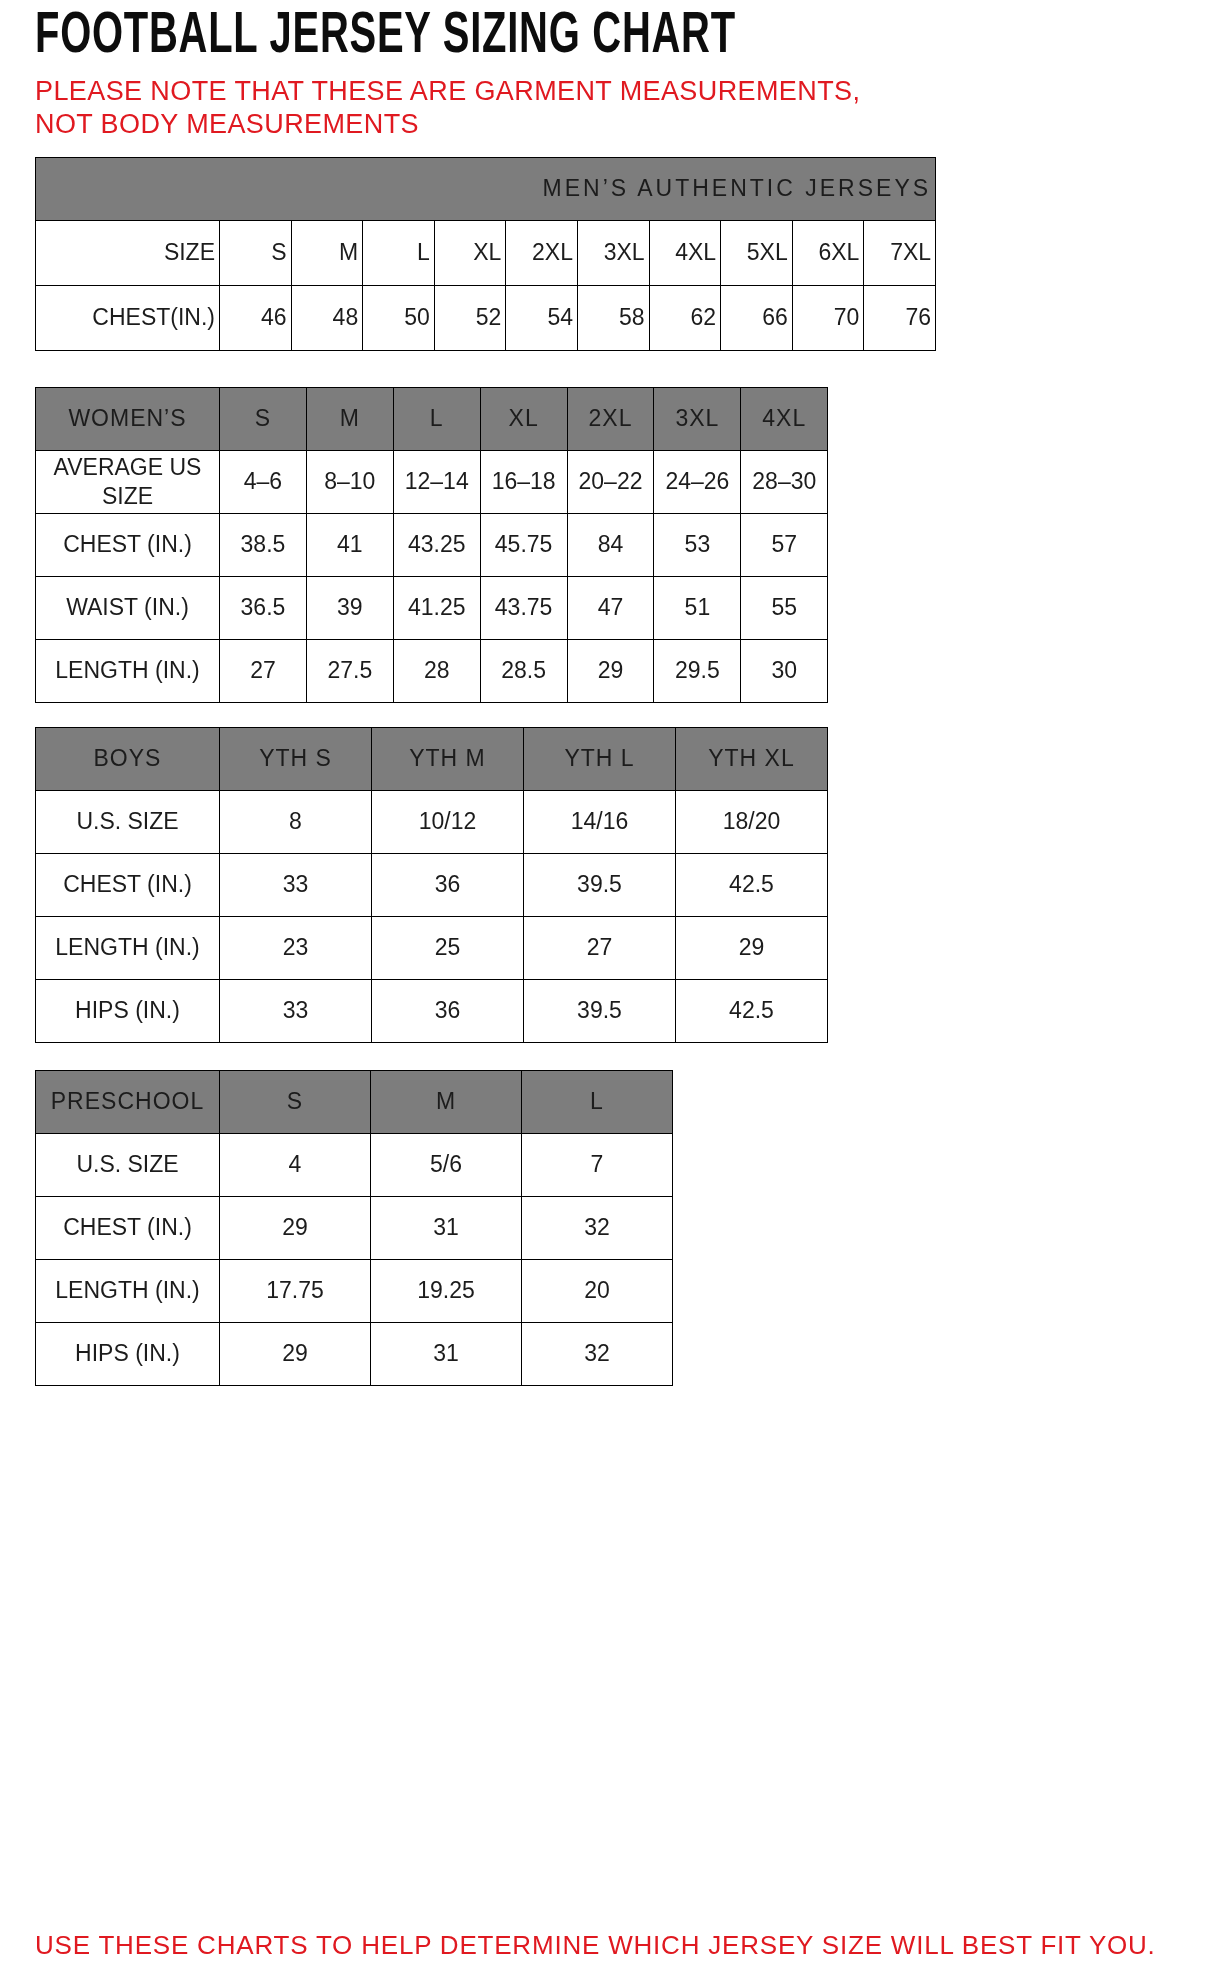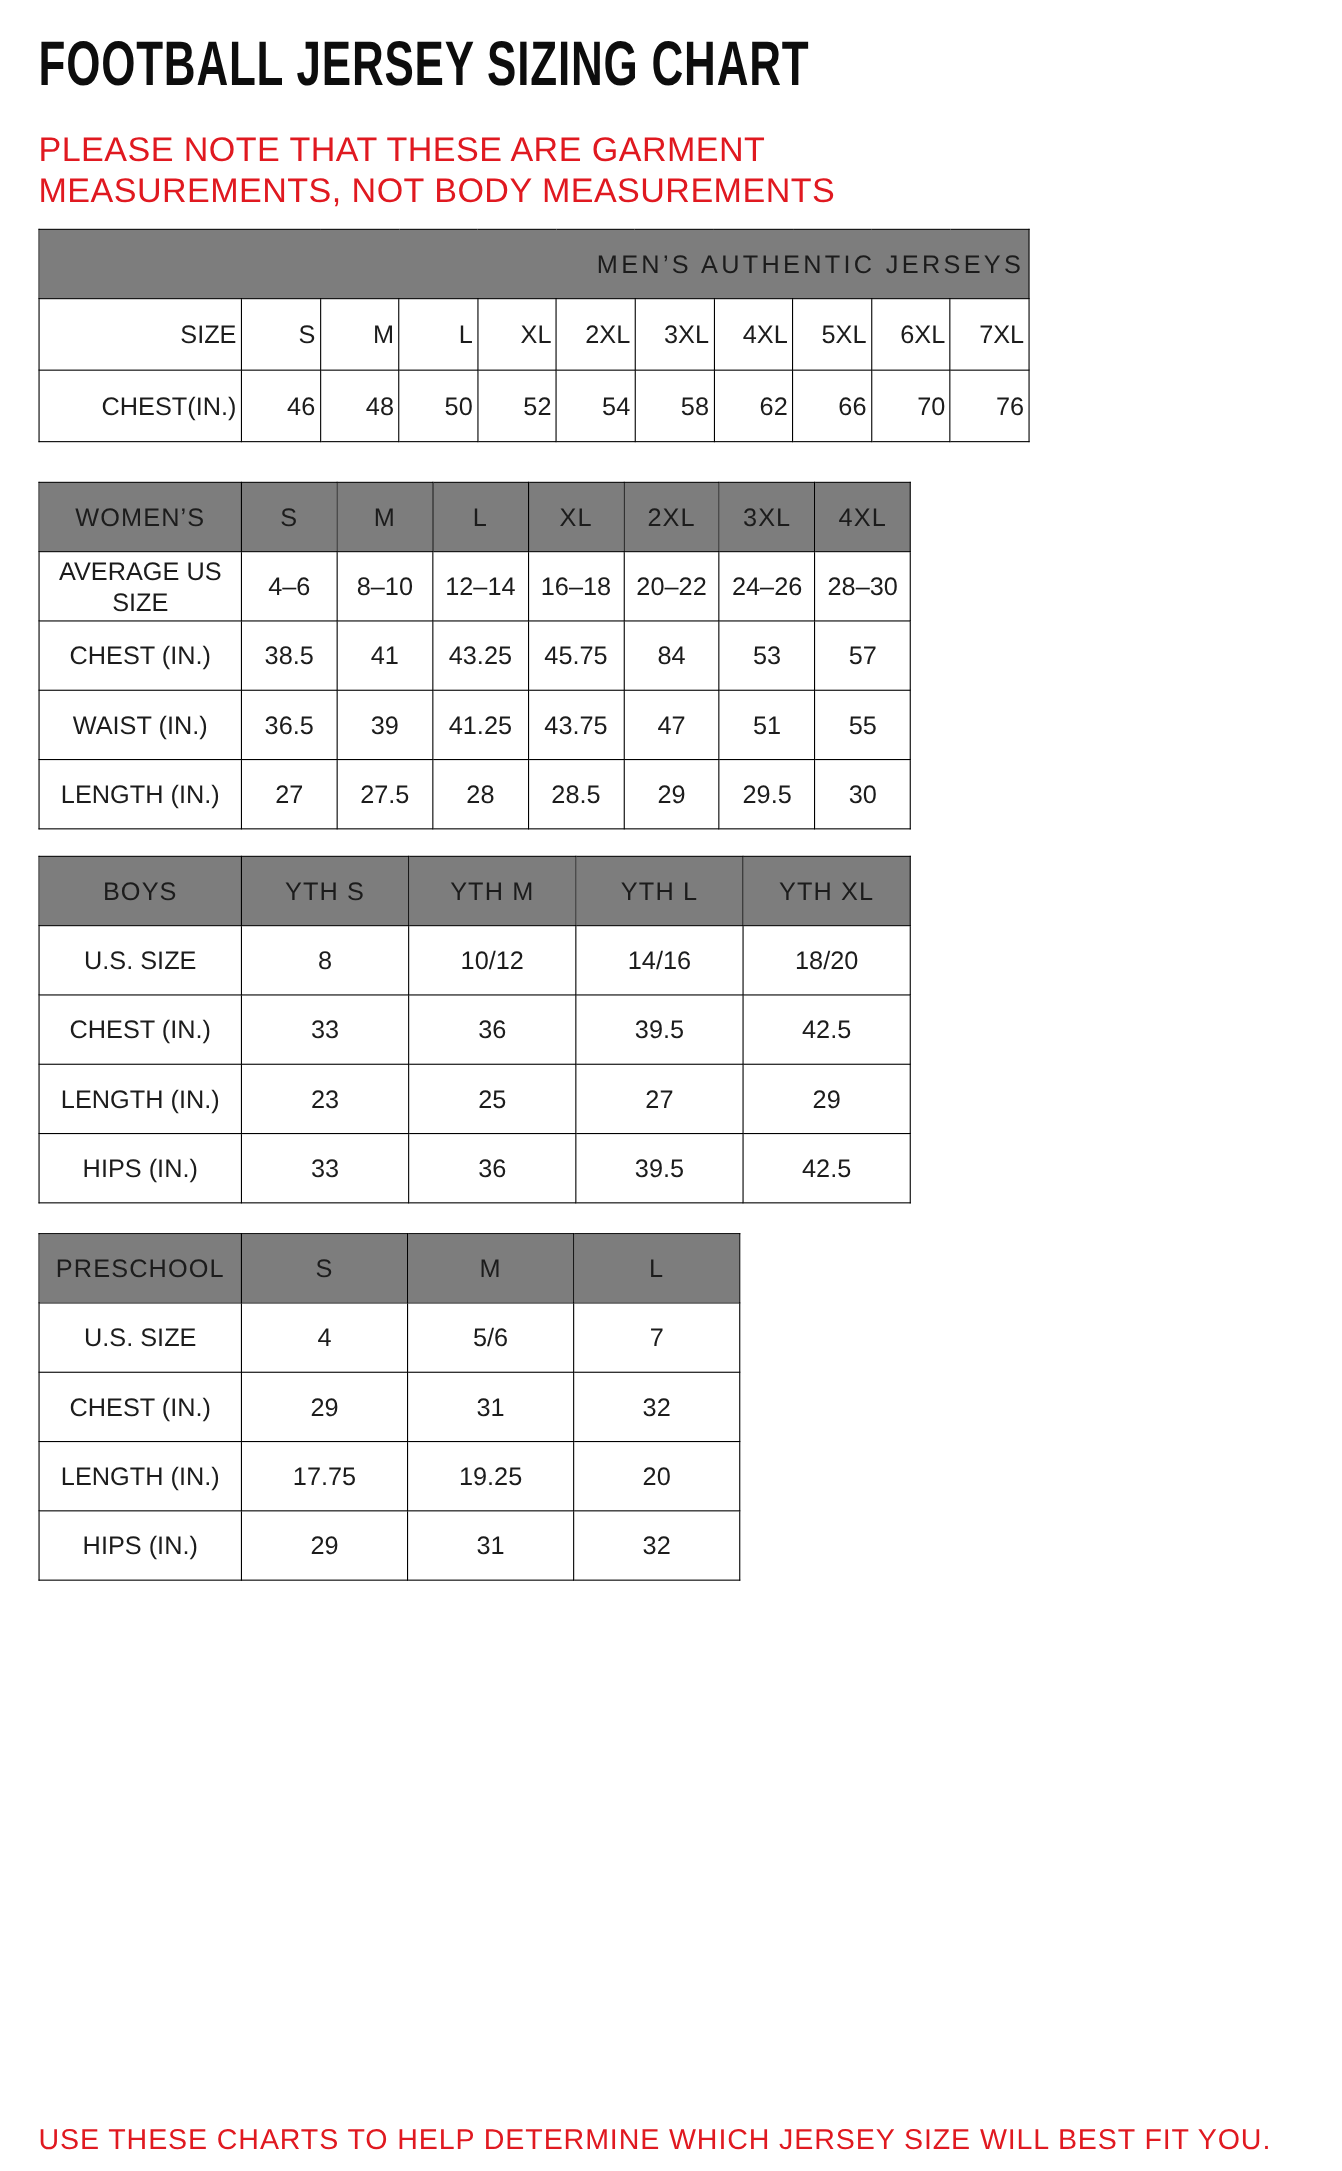--- a/index.html
+++ b/index.html
@@ -3,37 +3,37 @@
 <meta charset="utf-8">
 <style>
   * { box-sizing: border-box; margin: 0; padding: 0; }
   html, body { background: #ffffff; }
   body {
     width: 1220px; height: 1974px;
     position: relative;
     font-family: "Liberation Sans", sans-serif;
     color: #1c1c1c;
   }
-  .page { position: absolute; inset: 0; padding: 30px 0 0 35px; }
+  .page { position: absolute; inset: 0; padding: 4px 0 0 35px; }
 
   .title {
     font-size: 54px;
     font-weight: 700;
     line-height: 1.05;
     color: #0d0d0d;
     white-space: nowrap;
     transform: scale(0.74, 1.06);
     transform-origin: left center;
     letter-spacing: 1px;
   }
 
   .note {
-    margin-top: 30px;
+    margin-top: 14px;
     color: var(--red, #e01920);
-    font-size: 31px;
+    font-size: 27px;
     line-height: 1.22;
     max-width: 845px;
     letter-spacing: 0.4px;
   }
 
   table.tbl {
     border-collapse: collapse;
     table-layout: fixed;
   }
   table.tbl td {

